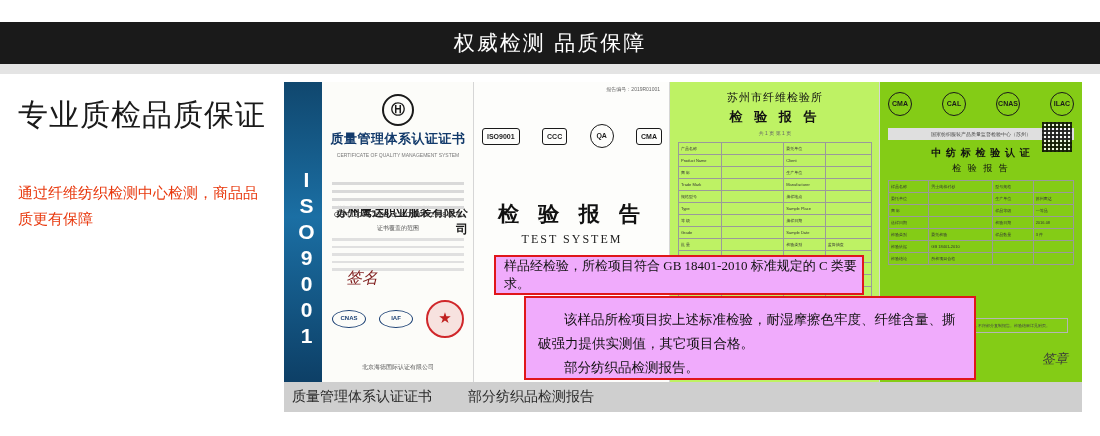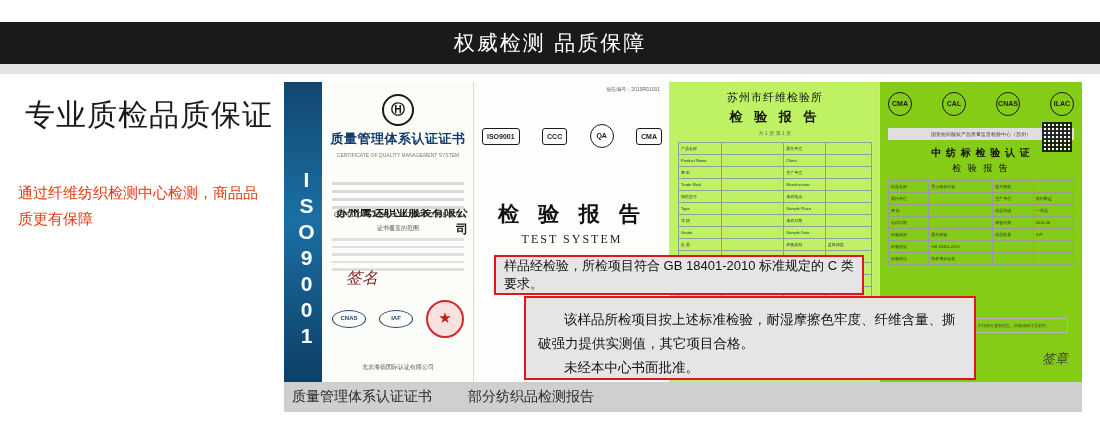--- a/index.html
+++ b/index.html
@@ -52,21 +52,20 @@
     left: 18px;
     top: 95px;
     width: 262px;
   }
   .left-heading {
     font-size: 30px;
     color: #1a1a1a;
     letter-spacing: 1px;
     white-space: nowrap;
     font-family: "DejaVu Sans", "Liberation Sans", sans-serif;
-    text-align: center;
   }
   .left-sub {
     margin-top: 44px;
     font-size: 15px;
     line-height: 26px;
     color: #e8380d;
     width: 240px;
     font-family: "DejaVu Sans", "Liberation Sans", sans-serif;
   }
   
@@ -432,24 +431,24 @@
     font-size: 13px;
     font-style: italic;
     color: #3a3a3a;
     font-family: "DejaVu Serif", serif;
     margin-left: 28px;
   }
   
   .callout {
     position: absolute;
     border: 2px solid #e0161b;
-    background: #e5e5e5;
+    background: #f0abfc;
     box-sizing: border-box;
     color: #111;
-    font-family: Liberation Sans, sans-serif;
+    font-family: Liberation Serif, serif;
   }
   .callout-1 {
     left: 494px;
     top: 255px;
     width: 370px;
     height: 40px;
     display: flex;
     align-items: center;
     padding-left: 8px;
     font-size: 13px;
@@ -726,21 +725,21 @@
       </div>
 
     </div>
   </div>
 
   <div class="callout callout-1">
     <span>样品经检验，所检项目符合 GB 18401-2010 标准规定的 C 类要求。</span>
   </div>
   <div class="callout callout-2">
     <div class="indent">该样品所检项目按上述标准检验，耐湿摩擦色牢度、纤维含量、撕破强力提供实测值，其它项目合格。</div>
-    <div class="indent">未经本中心书面批准。</div>
+    <div class="indent">部分纺织品检测报告。</div>
   </div>
 
   <div class="caption-bar">
     <span class="caption-1">质量管理体系认证证书</span>
     <span class="caption-2">部分纺织品检测报告</span>
   </div>
 
 </div>
 
 </body></html>

